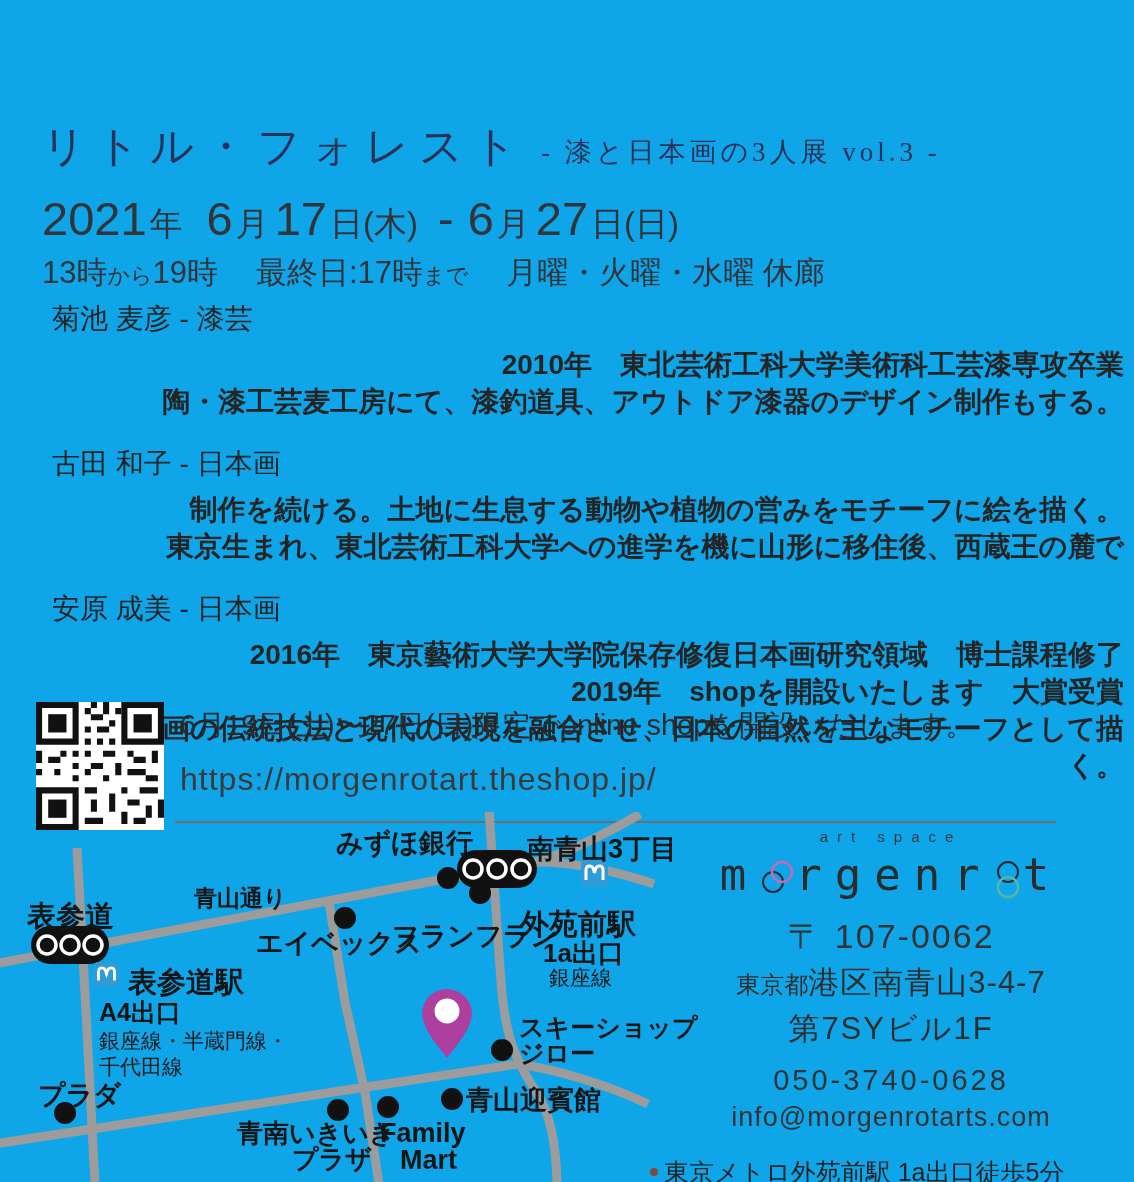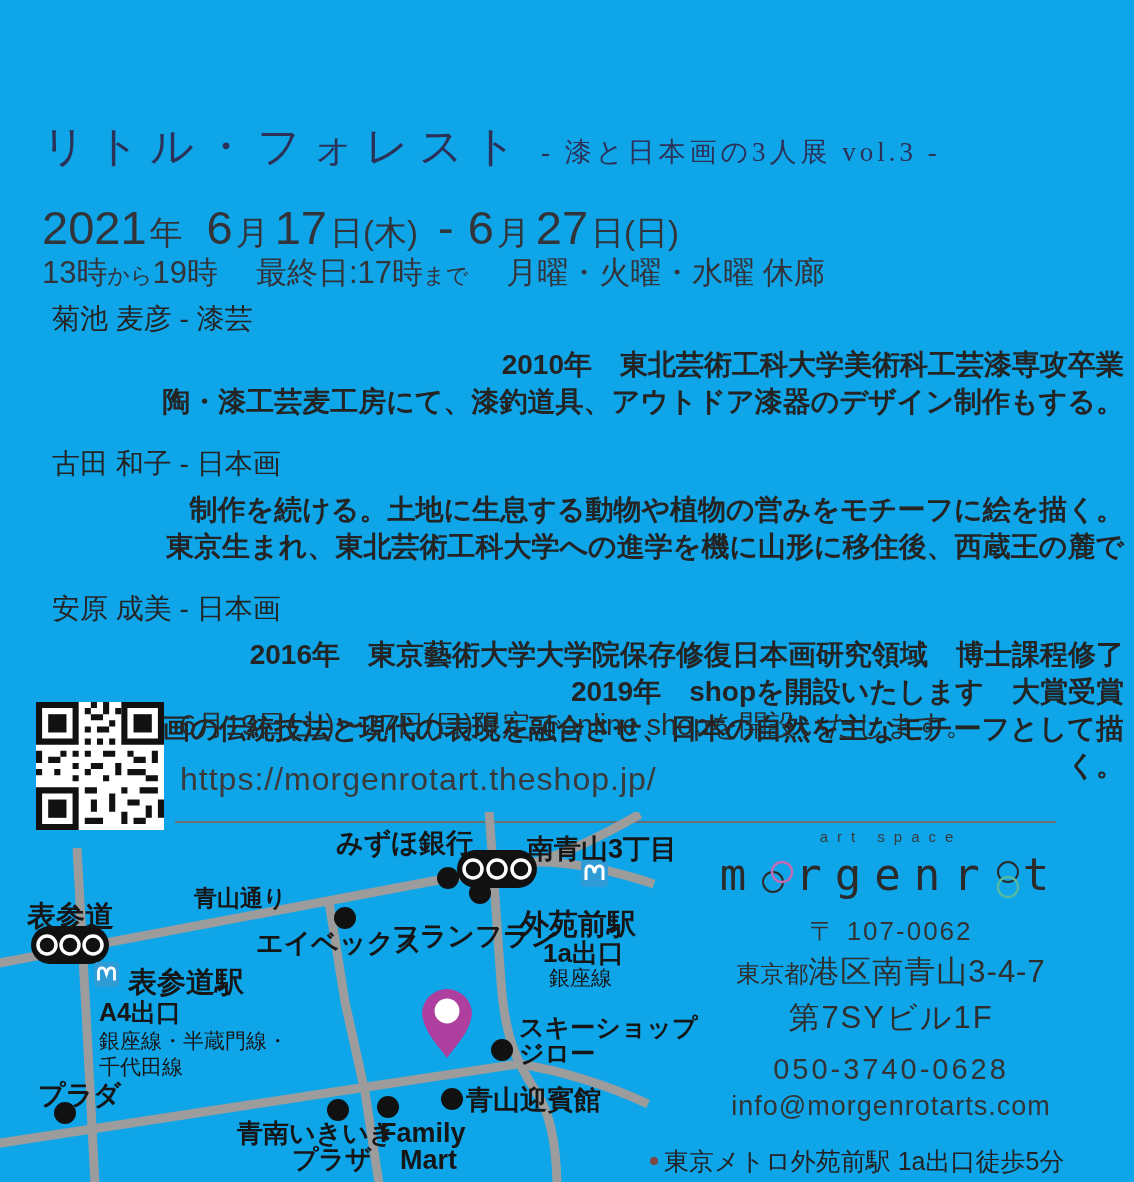--- a/index.html
+++ b/index.html
@@ -3,21 +3,21 @@
 <meta charset="utf-8">
 <style>
   html,body{margin:0;padding:0;background:#fff;}
   body{font-family:"Liberation Sans","DejaVu Sans",sans-serif;color:#222;}
   .page{position:relative;width:1134px;height:1182px;background:#0ea5e9;overflow:hidden;}
 
   
   .title-row{position:absolute;left:42px;top:118px;white-space:nowrap;}
   .title-main{font-family:"Liberation Serif","DejaVu Serif",serif;font-size:43px;letter-spacing:10px;color:#2c3157;font-weight:500;}
   .title-sub{font-family:"Liberation Serif","DejaVu Serif",serif;font-size:27px;letter-spacing:4px;color:#2c3157;margin-left:14px;}
-  .date-row{position:absolute;left:42px;top:200px;white-space:nowrap;color:#33343a;}
+  .date-row{position:absolute;left:42px;top:191px;white-space:nowrap;color:#33343a;}
   .dn{font-size:47px;font-weight:500;}
   .du{font-size:33px;font-weight:500;margin:0 6px 0 3px;}
   .dash{margin:0 14px;}
   .msp{margin-left:18px;}
   .hours-row{position:absolute;left:42px;top:252px;white-space:nowrap;color:#33343a;}
   .hb{font-size:31px;font-weight:500;}
   .hs{font-size:22px;font-weight:500;}
   .hgap{margin-left:38px;}
 
   
@@ -36,21 +36,21 @@
   .map-svg{position:absolute;left:0;top:812px;width:1134px;height:370px;font-family:"Liberation Sans","DejaVu Sans",sans-serif;}
   .map-svg text{fill:#161616;}
   .ml{font-weight:700;}
 
   
   .gallery{position:absolute;left:648px;top:828px;width:486px;text-align:center;color:#2e2e2e;}
   .tagline{font-size:15px;letter-spacing:9px;color:#3a3a3a;}
   .logo-line{margin-top:2px;white-space:nowrap;font-family:"DejaVu Sans Mono","Liberation Mono",monospace;font-size:44px;letter-spacing:13px;color:#2b2b2b;line-height:56px;}
   .logo-line svg{vertical-align:-6px;}
   .logo-line .o2{vertical-align:-16px;}
-  .postal{font-size:26px;letter-spacing:2px;margin-top:8px;color:#333;}
+  .postal{font-size:34px;letter-spacing:2px;margin-top:8px;color:#333;}
   .addr{margin-top:2px;color:#2e2e2e;white-space:nowrap;}
   .addr-pref{font-size:24px;}
   .addr-main{font-size:31px;letter-spacing:1px;}
   .building{font-size:31px;letter-spacing:2px;margin-top:4px;}
   .phone{font-size:29px;letter-spacing:3px;margin-top:14px;color:#333;}
   .email{font-size:27px;letter-spacing:1px;margin-top:5px;color:#333;}
   .access{margin-top:22px;text-align:left;padding-left:2px;}
   .access-item{font-size:25px;line-height:35px;color:#222;white-space:nowrap;}
   .bullet{display:inline-block;width:8px;height:8px;border-radius:50%;margin:0 6px 4px 0;vertical-align:middle;}
   .b1{background:#7d4742;}

